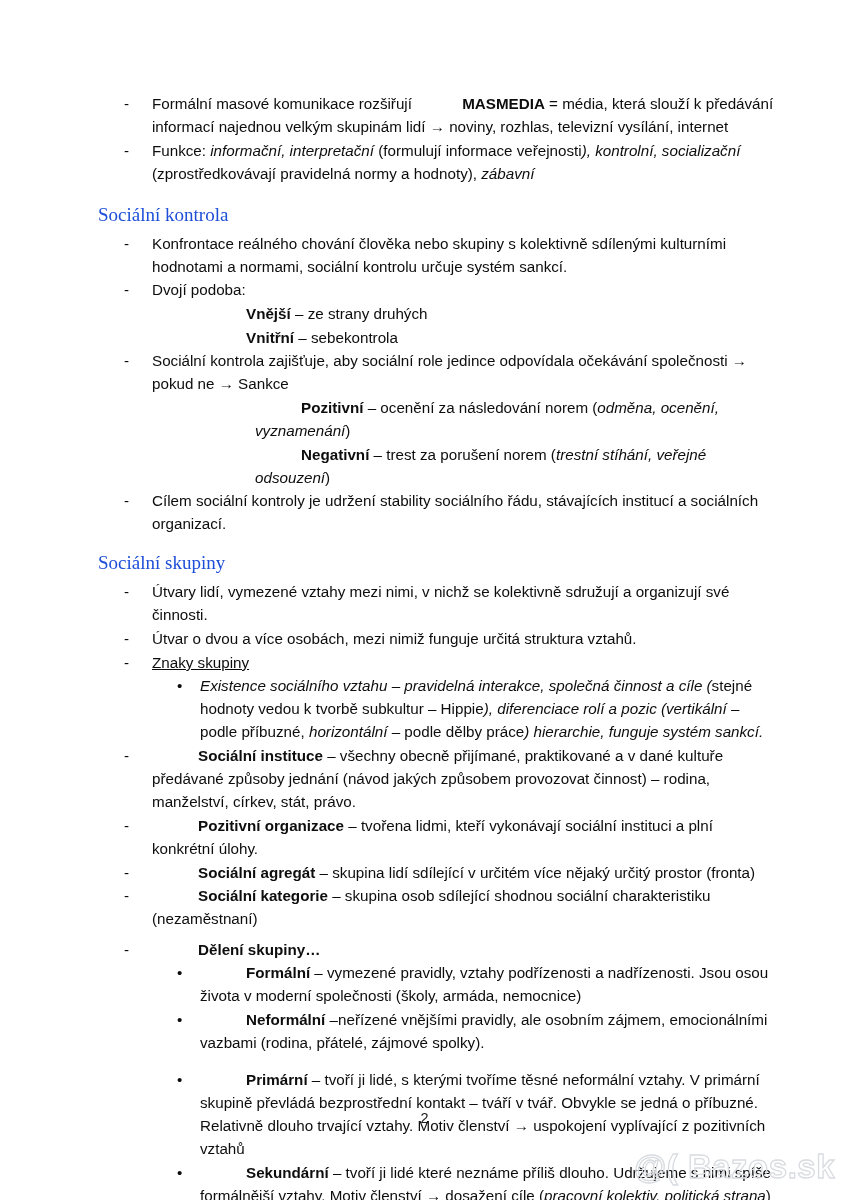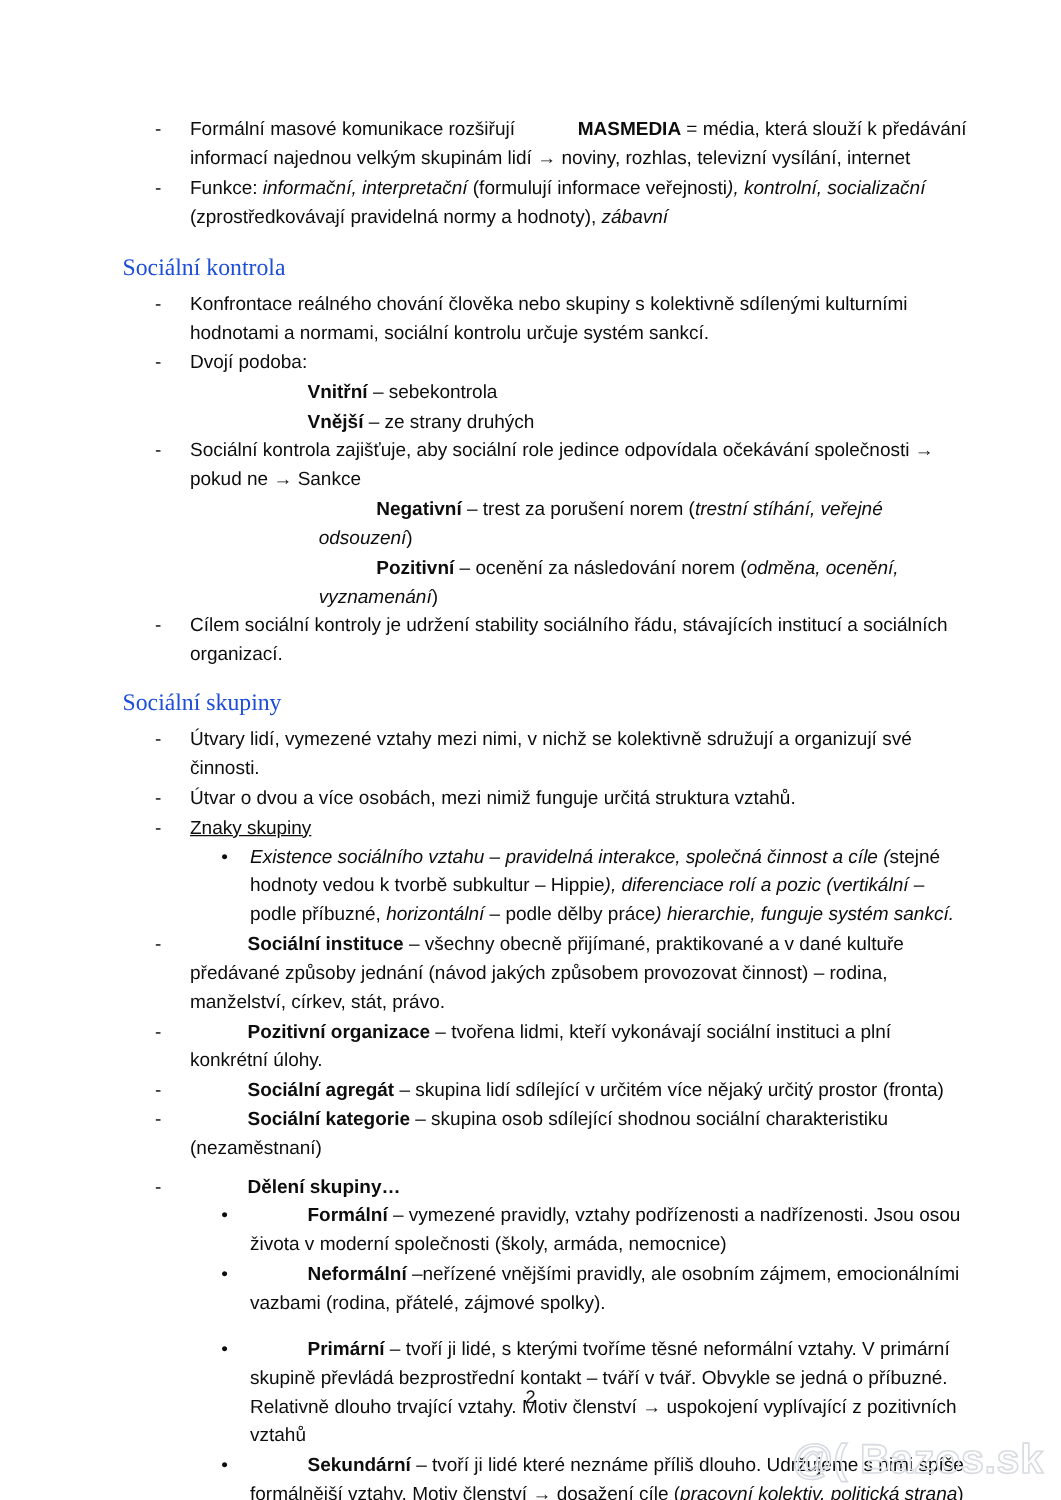--- a/index.html
+++ b/index.html
@@ -141,39 +141,39 @@
       <span class="marker">-</span>
       <span class="txt">Konfrontace reálného chování člověka nebo skupiny s kolektivně sdílenými kulturními hodnotami a normami, sociální kontrolu určuje systém sankcí.</span>
     </li>
     <li class="item">
       <span class="marker">-</span>
       <span class="txt">Dvojí podoba:</span>
     </li>
   </ul>
   <ul class="lvl">
     <li class="item plain">
+      <b>Vnější</b><span class="txt"> – ze strany druhých</span>
+    </li>
+    <li class="item plain">
       <b>Vnitřní</b><span class="txt"> – sebekontrola</span>
-    </li>
-    <li class="item plain">
-      <b>Vnější</b><span class="txt"> – ze strany druhých</span>
     </li>
   </ul>
   <ul class="lvl dash-list">
     <li class="item">
       <span class="marker">-</span>
       <span class="txt">Sociální kontrola zajišťuje, aby sociální role jedince odpovídala očekávání společnosti → pokud ne → Sankce</span>
     </li>
   </ul>
   <ul class="lvl">
     <li class="item plain-deep">
+      <b>Pozitivní</b><span class="txt"> – ocenění za následování norem (</span><i>odměna, ocenění, vyznamenání</i><span class="txt">)</span>
+    </li>
+    <li class="item plain-deep">
       <b>Negativní</b><span class="txt"> – trest za porušení norem (</span><i>trestní stíhání, veřejné odsouzení</i><span class="txt">)</span>
     </li>
-    <li class="item plain-deep">
-      <b>Pozitivní</b><span class="txt"> – ocenění za následování norem (</span><i>odměna, ocenění, vyznamenání</i><span class="txt">)</span>
-    </li>
   </ul>
   <ul class="lvl dash-list">
     <li class="item">
       <span class="marker">-</span>
       <span class="txt">Cílem sociální kontroly je udržení stability sociálního řádu, stávajících institucí a sociálních organizací.</span>
     </li>
   </ul>
 
   <h2 class="section-heading">Sociální skupiny</h2>
 

